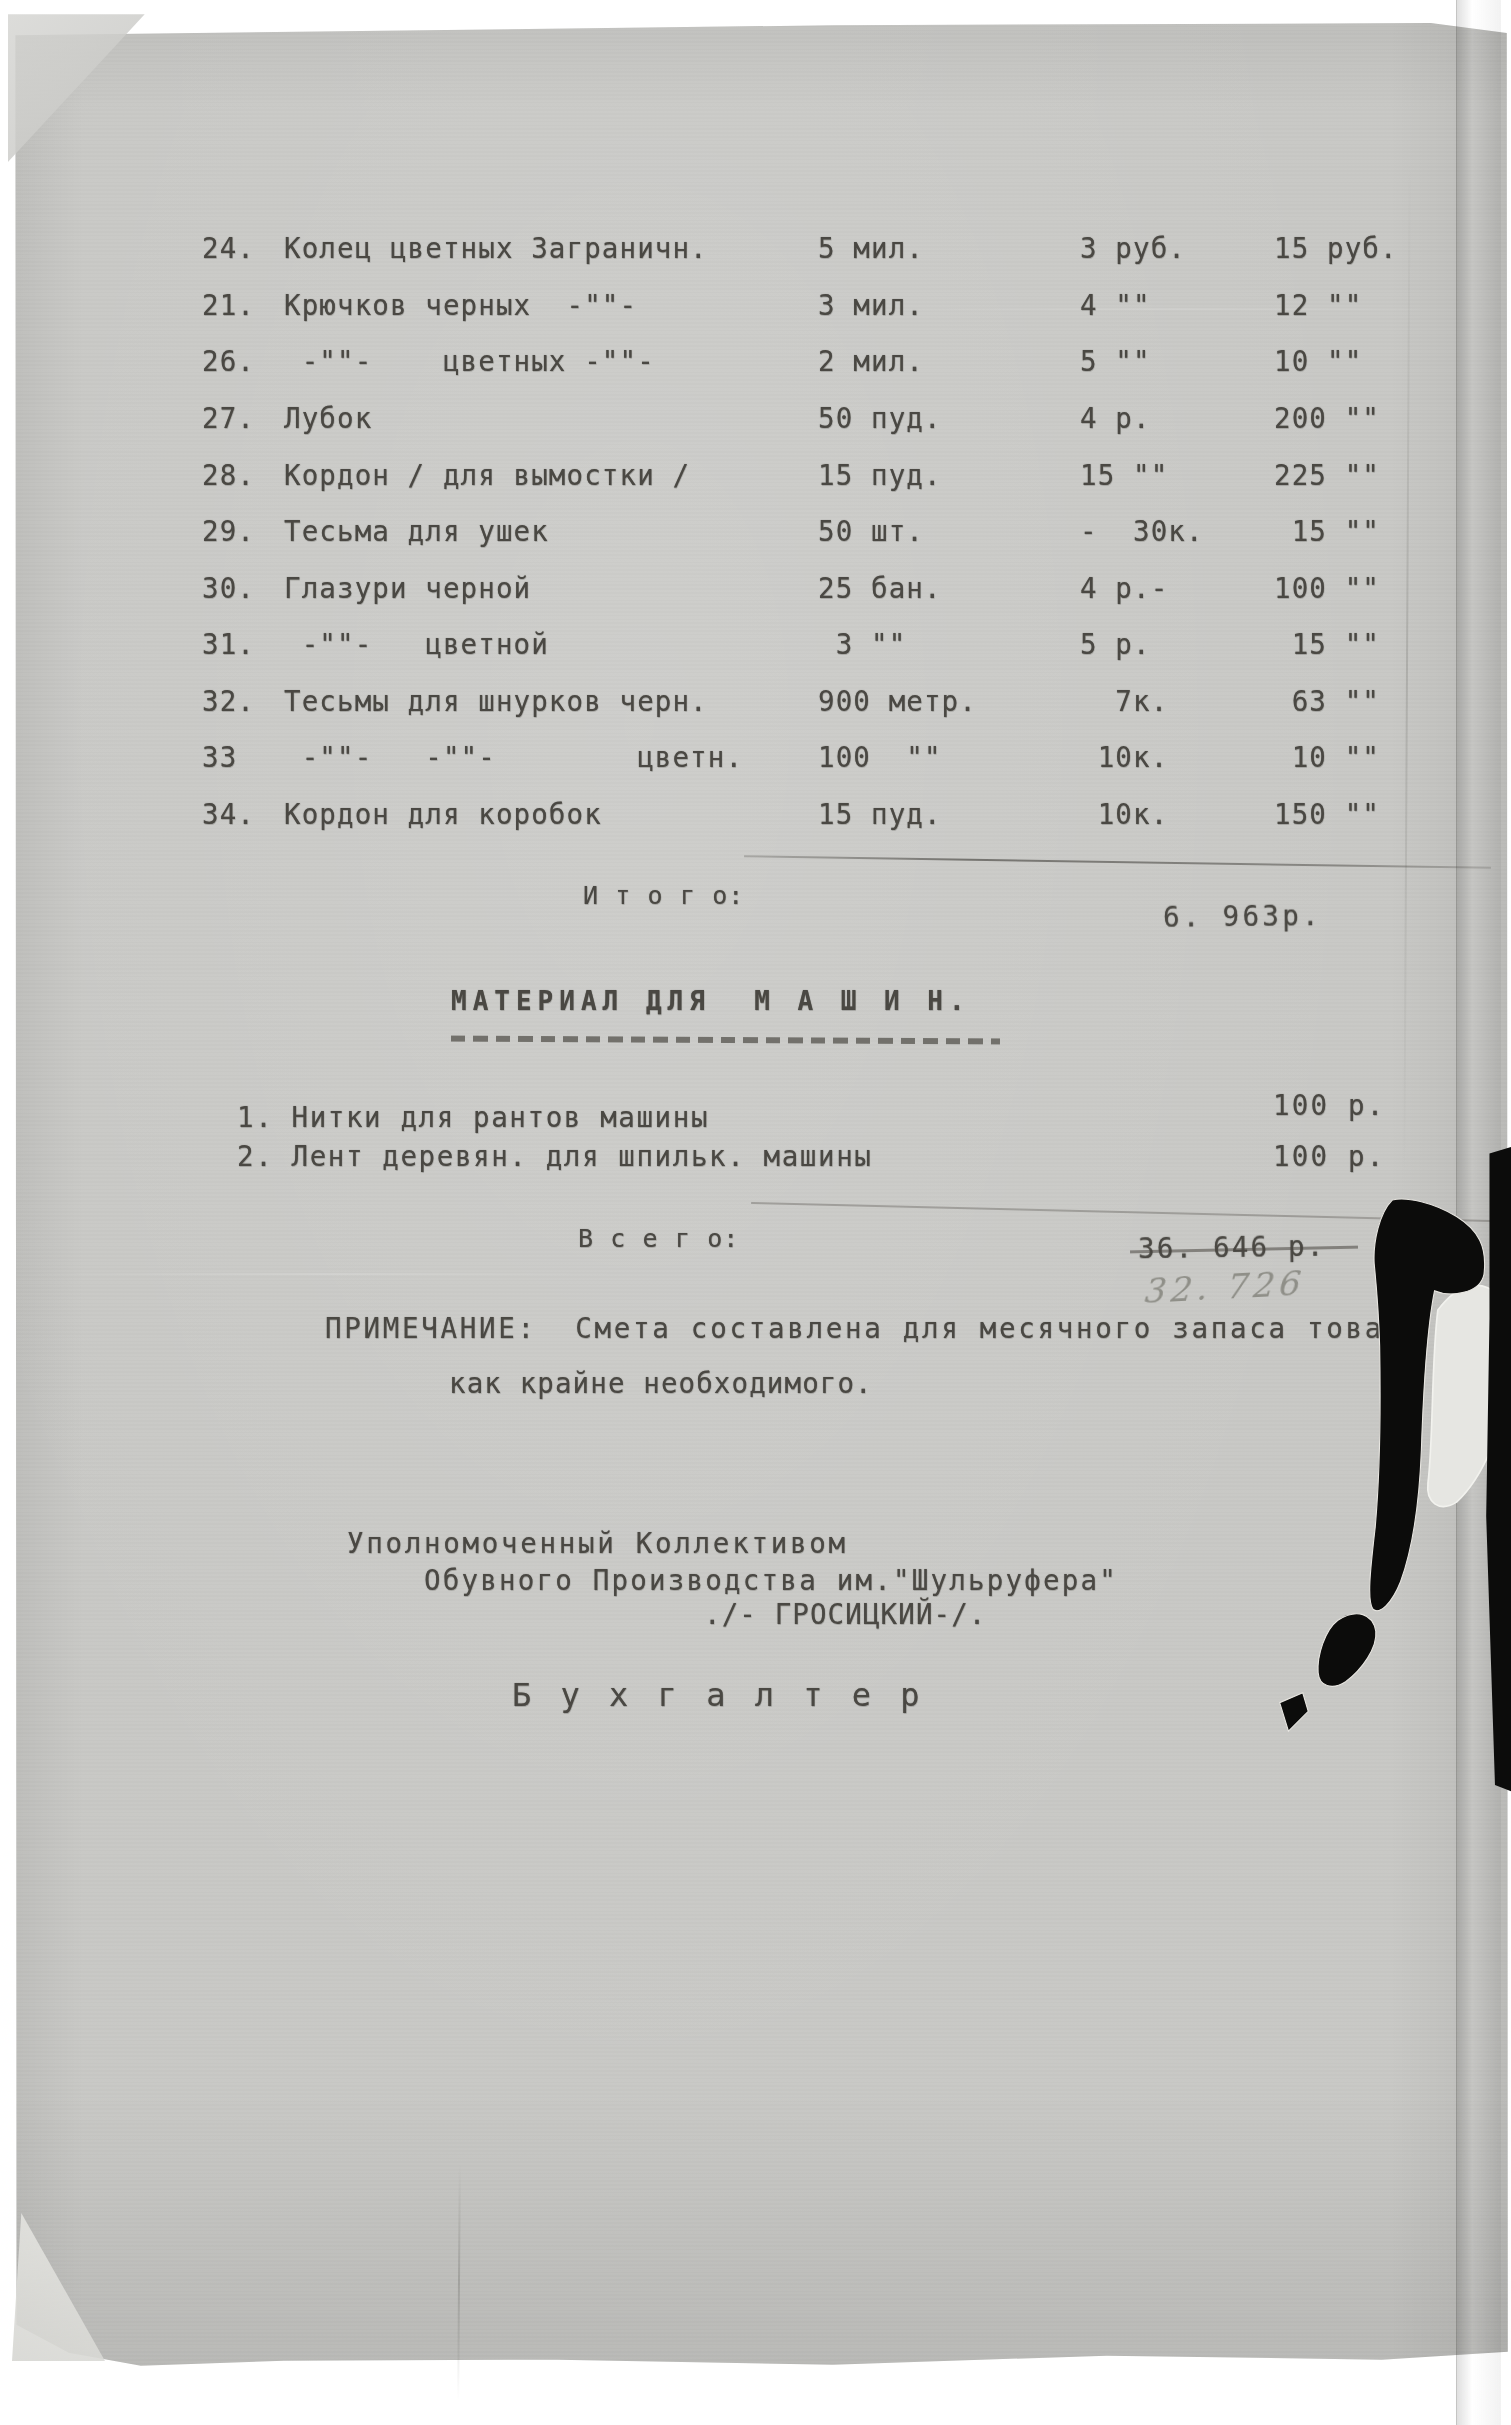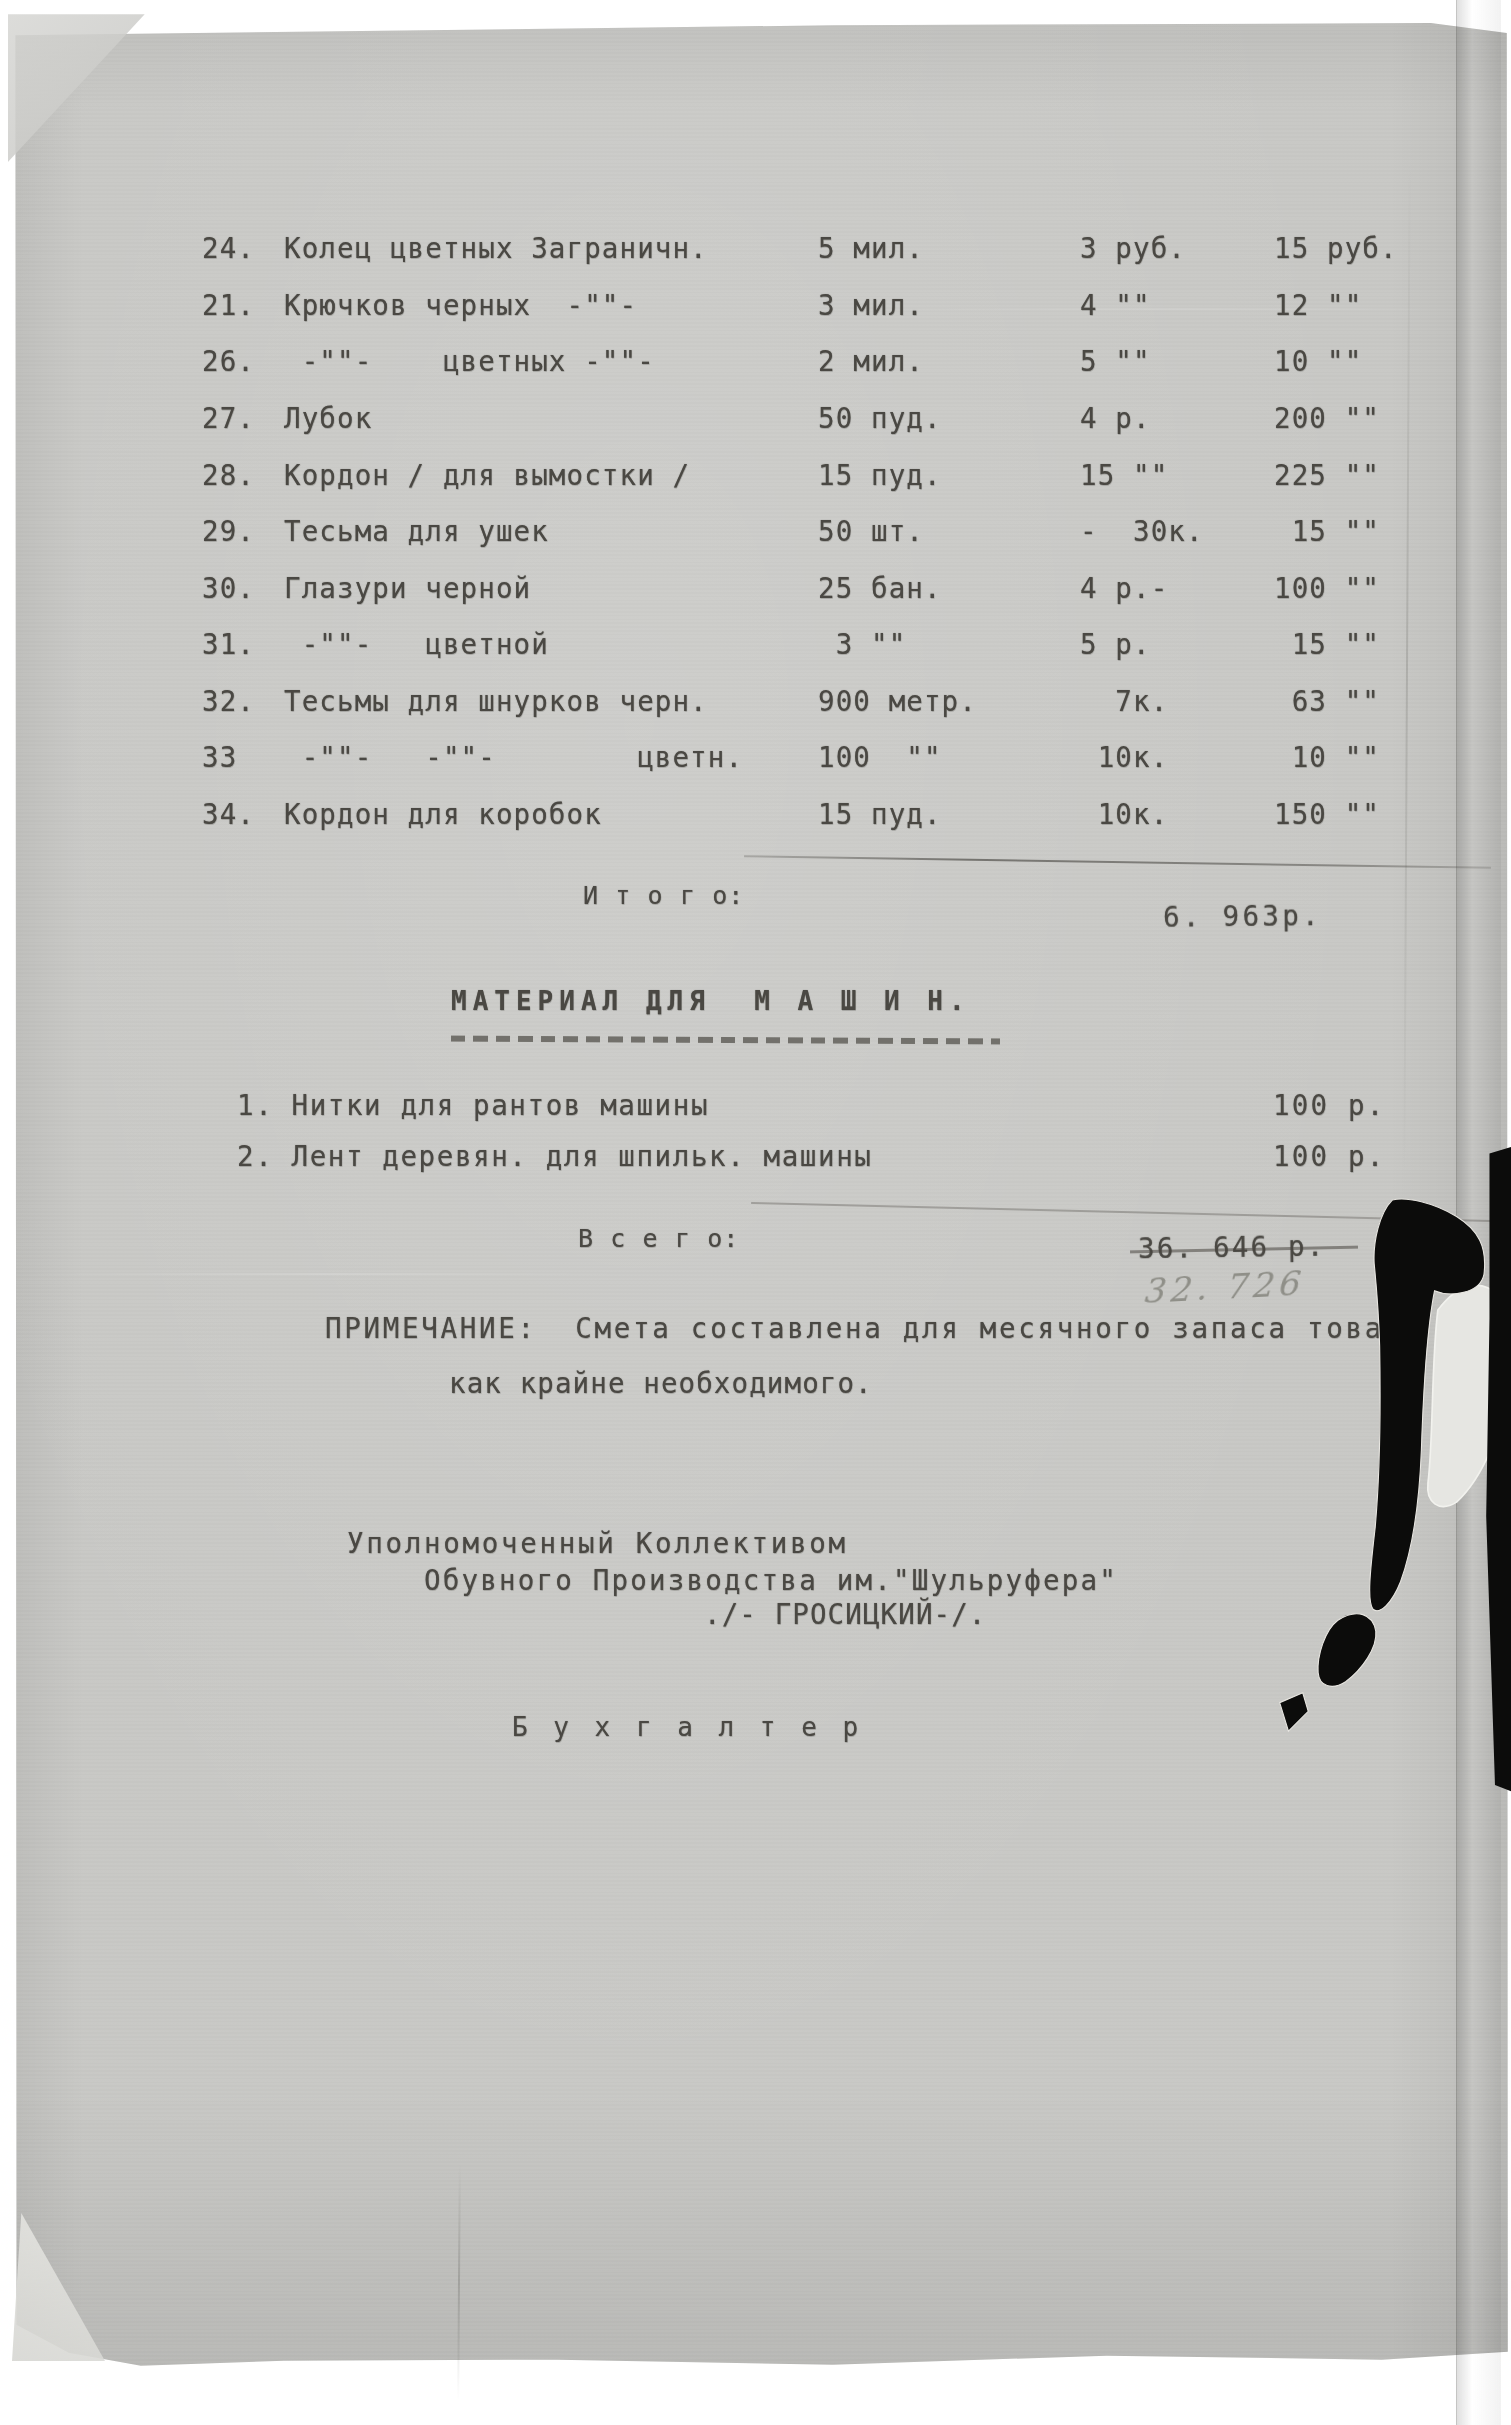--- a/index.html
+++ b/index.html
@@ -141,42 +141,42 @@
   <div class="rule" style="left:744px;top:861px;width:747px;height:2.2px;transform:rotate(.9deg);"></div>
 
   <div class="typed" style="left:583px;top:881px;font-size:25px;letter-spacing:1.1px;">И т о г о:</div>
   <div class="typed" style="left:1163px;top:900px;letter-spacing:3.3px;transform:rotate(-.6deg);">6. 963р.</div>
 
   <div class="typed" style="left:451px;top:986px;font-weight:bold;letter-spacing:6px;font-size:26px;">МАТЕРИАЛ ДЛЯ  М А Ш И Н.</div>
   <div class="dashes" style="left:451px;top:1037px;width:549px;transform:rotate(.3deg);"></div>
 
   <div id="machines-list">
       <div class="trow" style="top: 1089px;">
-        <span class="cell typed" style="left: 237px; letter-spacing: 1.6px;">1. Нитки для рантов машины</span>
+        <span class="cell typed" style="left: 237px; letter-spacing: 1.6px; margin-top: 12px;">1. Нитки для рантов машины</span>
         <span class="cell typed" style="left: 1273px; letter-spacing: 2.2px;">100 р.</span>
       </div>
       <div class="trow" style="top: 1140px;">
         <span class="cell typed" style="left: 237px; letter-spacing: 1.6px;">2. Лент деревян. для шпильк. машины</span>
         <span class="cell typed" style="left: 1273px; letter-spacing: 2.2px;">100 р.</span>
       </div>
     </div>
 
   <div class="typed" style="left:578px;top:1224px;font-size:25px;">В с е г о:</div>
   <div class="typed" style="left:1138px;top:1231px;letter-spacing:2.2px;transform:rotate(-.8deg);">36. 646 р.</div>
   <div class="strike" style="left:751px;top:1211px;width:741px;height:2.2px;transform:rotate(1.4deg);opacity:.6;"></div>
   <div class="strike" style="left:1130px;top:1248px;width:228px;height:2.7px;transform:rotate(-1.2deg);"></div>
   <div class="handwritten" style="left:1145px;top:1267px;">32. 726</div>
 
   <div class="typed" style="left:325px;top:1312px;letter-spacing:2.7px;">ПРИМЕЧАНИЕ:  Смета составлена для месячного запаса товара</div>
   <div class="typed" style="left:449px;top:1367px;letter-spacing:1.1px;">как крайне необходимого.</div>
 
   <div class="typed" style="left:347px;top:1527px;letter-spacing:2.7px;">Уполномоченный Коллективом</div>
   <div class="typed" style="left:424px;top:1564px;letter-spacing:2.2px;">Обувного Производства им."Шульруфера"</div>
   <div class="typed" style="left:704px;top:1598px;letter-spacing:1.1px;">./- ГРОСИЦКИЙ-/.</div>
-  <div class="typed" style="left:512px;top:1712px;font-size:26px;letter-spacing:5px;">Б у х г а л т е р</div>
+  <div class="typed" style="left:512px;top:1676px;font-size:32px;letter-spacing:5px;">Б у х г а л т е р</div>
 
   <svg class="tears" width="1512" height="2426" viewBox="0 0 2753 4417">
     <path d="M2618,2385 C2660,2330 2700,2330 2730,2360 L2745,2520 C2738,2600 2700,2690 2652,2735 C2620,2755 2596,2735 2600,2700 C2610,2620 2606,2480 2618,2385 Z" fill="#e6e6e2" stroke="#f2f2ee" stroke-width="3"></path>
     <path d="M2535,2185 C2560,2178 2612,2190 2652,2215 C2692,2240 2708,2270 2702,2320 C2695,2356 2640,2362 2612,2350 C2598,2420 2592,2520 2588,2640 C2584,2740 2572,2820 2550,2880 C2534,2920 2512,2940 2500,2930 C2488,2915 2496,2850 2504,2780 C2512,2690 2514,2560 2512,2450 C2510,2380 2505,2330 2502,2300 C2500,2260 2512,2208 2535,2185 Z" fill="#0c0c0b" stroke="#e8e6e1" stroke-width="2"></path>
     <path d="M2436,2950 C2470,2928 2500,2938 2505,2970 C2508,3000 2480,3040 2450,3062 C2425,3078 2402,3070 2400,3045 C2398,3015 2412,2968 2436,2950 Z" fill="#0c0c0b" stroke="#e8e6e1" stroke-width="2"></path>
     <path d="M2330,3100 L2372,3082 L2382,3116 L2346,3152 Z" fill="#0c0c0b" stroke="#e8e6e1" stroke-width="2"></path>
     <path d="M2712,2100 L2753,2088 L2753,3262 L2722,3250 L2706,2760 L2712,2400 Z" fill="#0c0c0b"></path>
   </svg>
 </div>
 

